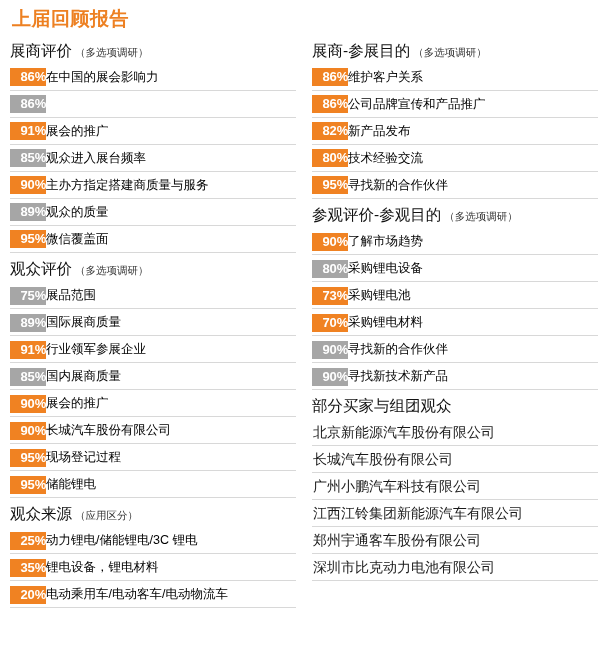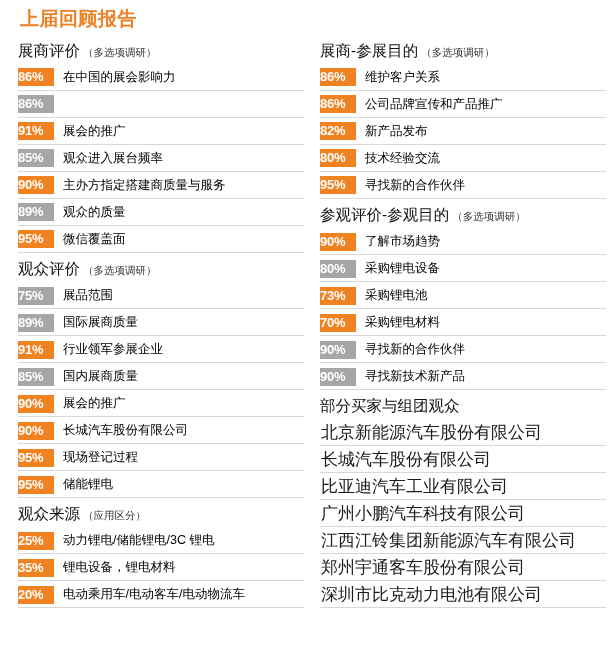--- a/index.html
+++ b/index.html
@@ -12,21 +12,21 @@
     width: 611px;
     height: 652px;
     font-family: "Liberation Sans", sans-serif;
     color: #1a1a1a;
     overflow: hidden;
     position: relative;
   }
   .page {
     width: 611px;
     height: 652px;
-    padding: 8px 8px 0 18px;
+    padding: 8px 8px 0 10px;
     position: relative;
   }
   .main-title {
     font-size: 19px;
     font-weight: bold;
     color: #ed8022;
     letter-spacing: 0.5px;
     margin: 0 0 8px 2px;
     line-height: 1.2;
   }
@@ -67,28 +67,27 @@
     content: "";
     position: absolute;
     left: 0;
     right: 6px;
     bottom: 0;
     border-bottom: 1px solid #d8d8d8;
   }
   .pct {
     flex: 0 0 36px;
     width: 36px;
-    text-align: left;
+    text-align: right;
     font-size: 13px;
     font-weight: bold;
     color: #ffffff;
     background: #f08222;
     line-height: 18px;
     height: 18px;
-    margin-right: 9px;
     letter-spacing: -0.2px;
   }
   .pct.gray {
     background: #a6a6a6;
   }
   .label {
     font-size: 12.5px;
     color: #000000;
     white-space: nowrap;
   }
@@ -101,21 +100,21 @@
   }
   .plain-row::after {
     content: "";
     position: absolute;
     left: 0;
     right: 6px;
     bottom: 0;
     border-bottom: 1px solid #d8d8d8;
   }
   .plain-label {
-    font-size: 17px;
+    font-size: 14px;
     color: #1a1a1a;
     white-space: nowrap;
   }
   .gap-sm { height: 4px; }
 </style>
 </head>
 <body>
 
 <div class="page">
   <div class="main-title">上届回顾报告</div>
@@ -267,23 +266,20 @@
         <div class="section-head">
           <span class="section-title">部分买家与组团观众</span>
         </div>
         <div class="plain-row">
           <span class="plain-label">北京新能源汽车股份有限公司</span>
         </div>
         <div class="plain-row">
           <span class="plain-label">长城汽车股份有限公司</span>
         </div>
         <div class="plain-row">
-          <span class="plain-label">比亚迪汽车工业有限公司</span>
-        </div>
-        <div class="plain-row">
           <span class="plain-label">广州小鹏汽车科技有限公司</span>
         </div>
         <div class="plain-row">
           <span class="plain-label">江西江铃集团新能源汽车有限公司</span>
         </div>
         <div class="plain-row">
           <span class="plain-label">郑州宇通客车股份有限公司</span>
         </div>
         <div class="plain-row">
           <span class="plain-label">深圳市比克动力电池有限公司</span>

